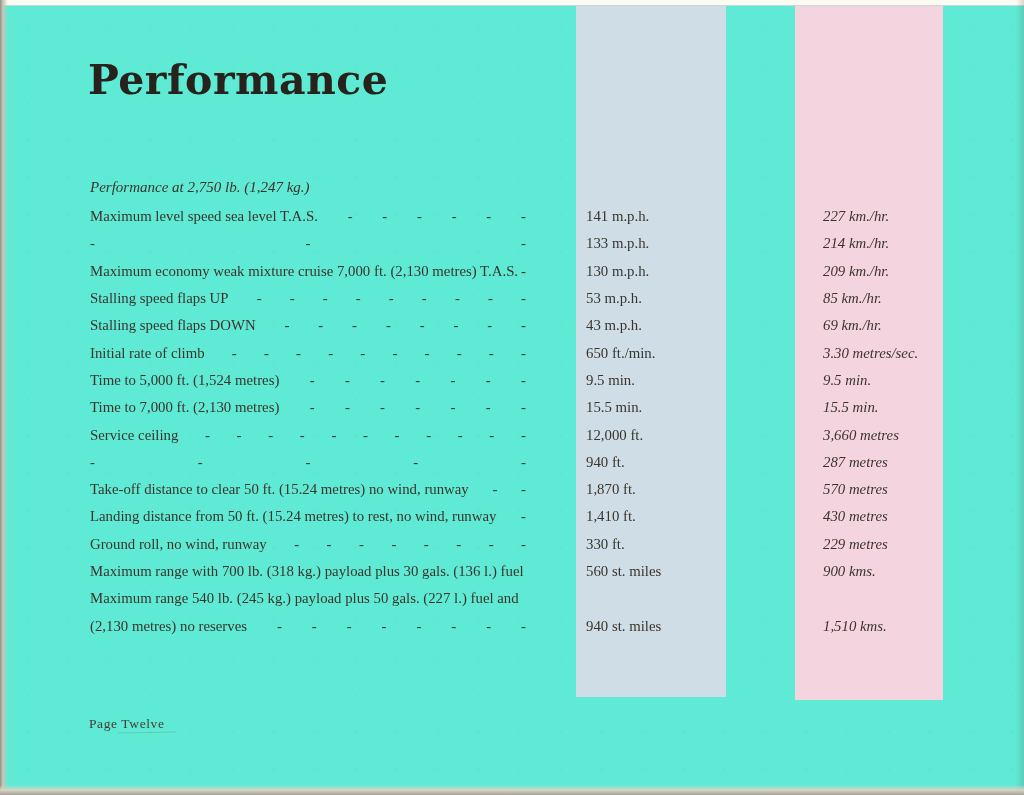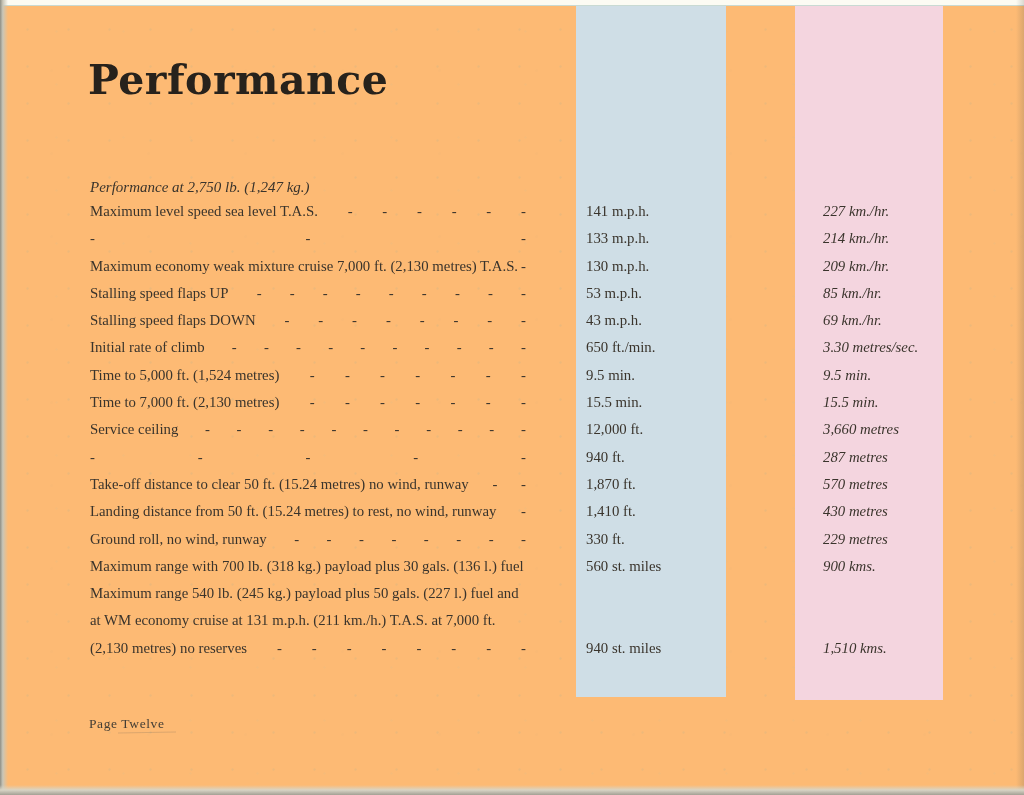--- a/index.html
+++ b/index.html
@@ -38,39 +38,39 @@
     color:#27221c;white-space:nowrap;
   }
   .subtitle{
     position:absolute;left:90px;top:179px;
     font-style:italic;font-size:15px;color:#3a342c;white-space:nowrap;
   }
   .spec-rows{
     position:absolute;left:90px;top:203px;width:860px;
     font-size:14.8px;color:#3a342c;
   }
-  .row{position:relative;height:27.3px;display:flex;}
+  .row{position:relative;height:27.3px;display:flex;align-items:center;}
   .lbl{width:436px;display:flex;justify-content:space-between;align-items:baseline;white-space:nowrap;}
   .dash{display:inline-block;}
   .v1{position:absolute;left:496px;white-space:nowrap;}
   .v2{position:absolute;left:733px;font-style:italic;white-space:nowrap;}
 
   .footer{
     position:absolute;left:89px;top:716px;
     font-size:13.5px;letter-spacing:0.6px;color:#443e35;white-space:nowrap;
   }
   .footer-rule{
     position:absolute;left:118px;top:732px;width:58px;height:1px;
     background:rgba(100,95,85,0.22);transform:rotate(-1deg);
   }
 </style>
 </head>
 <body>
 
-<div class="page" style="background: #fdba74;">
+<div class="page" style="background: #5eead4;">
   <div class="band band-blue" style="background: rgb(207, 222, 230);"></div>
   <div class="band band-pink" style="background: rgb(244, 213, 223);"></div>
 
   <div class="title">Performance</div>
   <div class="subtitle">Performance at 2,750 lb. (1,247 kg.)</div>
 
   <div class="spec-rows" style="color: rgb(58, 52, 44);">
       <div class="row">
         <div class="lbl">
           <span>Maximum level speed sea level T.A.S.</span>
@@ -241,25 +241,20 @@
       <div class="row">
         <div class="lbl">
           <span>Maximum range with 700 lb. (318 kg.) payload plus 30 gals. (136 l.) fuel</span>
         </div>
         <span class="v1">560 st. miles</span>
         <span class="v2">900 kms.</span>
       </div>
       <div class="row">
         <div class="lbl">
           <span>Maximum range 540 lb. (245 kg.) payload plus 50 gals. (227 l.) fuel and</span>
-        </div>
-      </div>
-      <div class="row">
-        <div class="lbl">
-          <span>at WM economy cruise at 131 m.p.h. (211 km./h.) T.A.S. at 7,000 ft.</span>
         </div>
       </div>
       <div class="row">
         <div class="lbl">
           <span>(2,130 metres) no reserves</span>
           <span class="dash">-</span>
           <span class="dash">-</span>
           <span class="dash">-</span>
           <span class="dash">-</span>
           <span class="dash">-</span>

